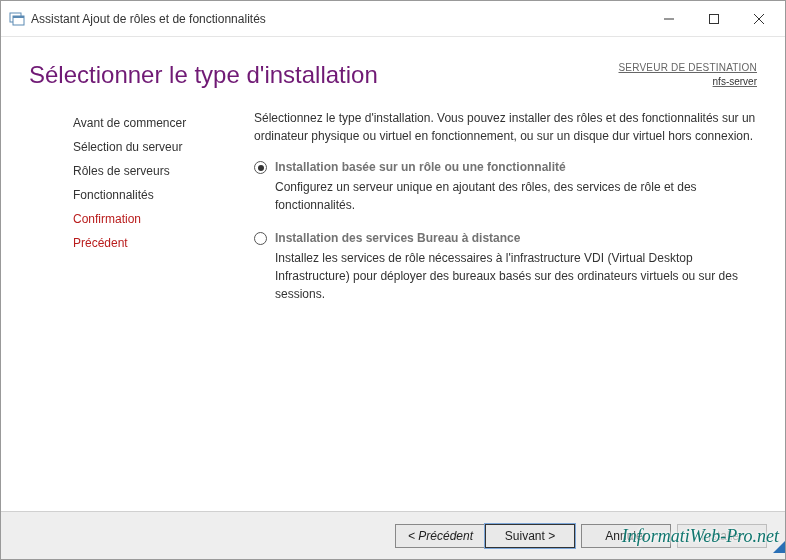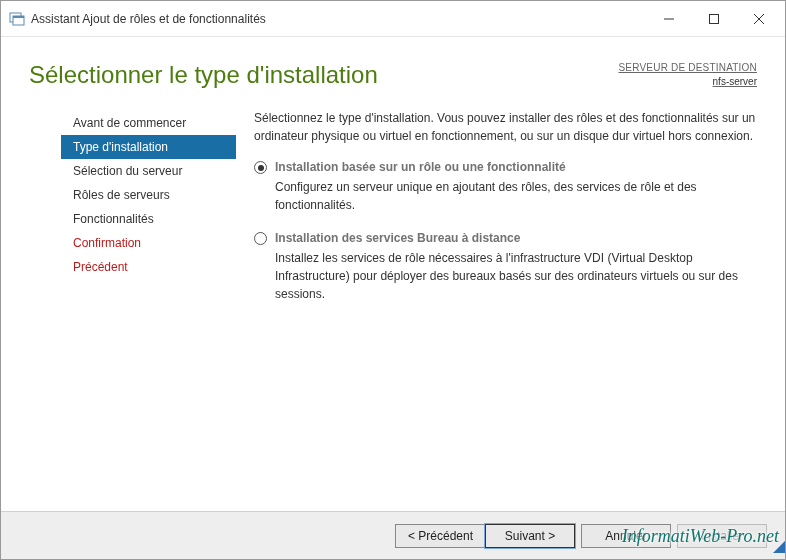--- a/index.html
+++ b/index.html
@@ -46,21 +46,21 @@
   
   .header {
     display: flex;
     justify-content: space-between;
     align-items: flex-start;
     padding: 24px 28px 0 28px;
   }
   .page-title {
     font-size: 24px;
     font-weight: 300;
-    color: #4d7c0f;
+    color: #701a75;
     letter-spacing: 0;
   }
   .dest-box {
     text-align: right;
     font-size: 10px;
     color: #666;
     line-height: 1.4;
     text-decoration: underline;
   }
   .dest-box .dest-label { letter-spacing: 0.2px; }
@@ -172,21 +172,21 @@
     box-shadow: 0 0 0 1px #7da7d9;
   }
   .btn.disabled {
     color: #9a9a9a;
     border-color: #bdbdbd;
   }
   .btn-group {
     display: flex;
     gap: 0;
   }
-  .btn-group .btn:first-child { border-right: none; }
+  .btn-group .btn:first-child { border-right: none; font-style: italic; }
 
   .watermark {
     position: absolute;
     right: 6px;
     bottom: 12px;
     font-style: italic;
     font-size: 18px;
     font-family: Georgia, serif;
     color: #0f766e;
     pointer-events: none;
@@ -233,21 +233,20 @@
   <div class="dest-box">
     <div class="dest-label">SERVEUR DE DESTINATION</div>
     <div class="dest-value">nfs-server</div>
   </div>
 </div>
 
 <div class="content">
 
   <div class="steps">
     <div class="step"><span>Avant de commencer</span></div>
-    <div class="step active"><span>Type d'installation</span></div>
     <div class="step"><span>Sélection du serveur</span></div>
     <div class="step"><span>Rôles de serveurs</span></div>
     <div class="step"><span>Fonctionnalités</span></div>
     <div class="step disabled"><span>Confirmation</span></div>
     <div class="step disabled"><span>Précédent</span></div>
   </div>
 
   <div class="panel">
     <div class="intro">Sélectionnez le type d'installation. Vous pouvez installer des rôles et des fonctionnalités sur un ordinateur physique ou virtuel en fonctionnement, ou sur un disque dur virtuel hors connexion.</div>
 

